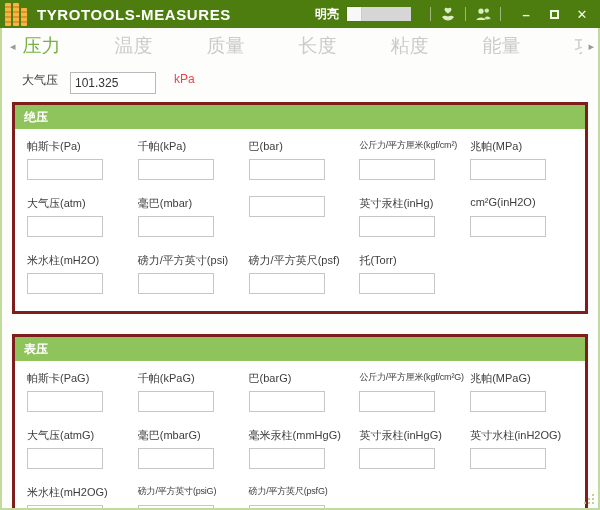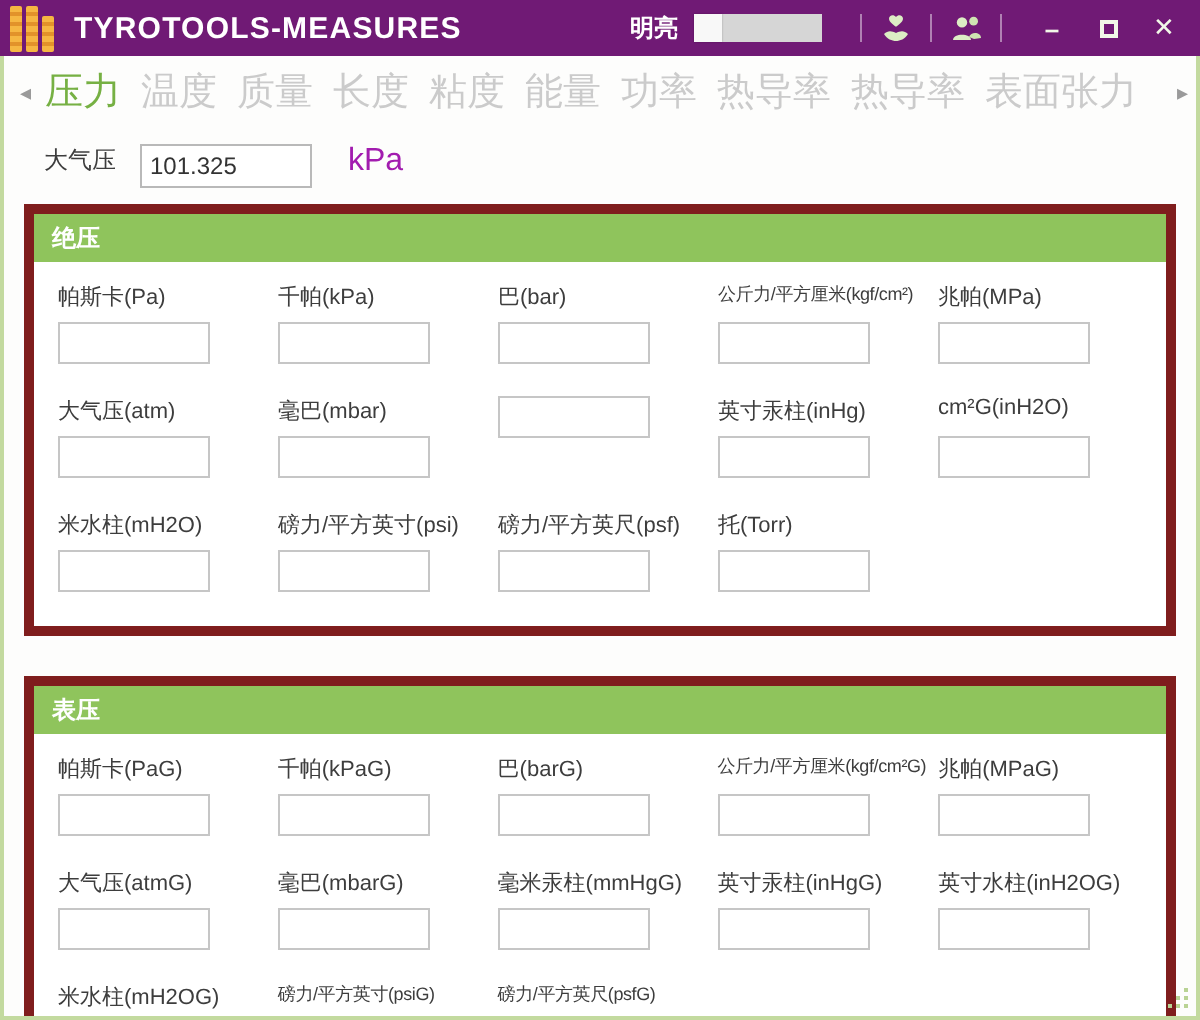--- a/index.html
+++ b/index.html
@@ -1,20 +1,20 @@
 <!DOCTYPE html>
 <html><head>
 <meta charset="utf-8">
 <style>
   * { margin:0; padding:0; box-sizing:border-box; }
   html,body { width:600px; height:510px; font-family:"Liberation Sans","DejaVu Sans",sans-serif; background:#fff; overflow:hidden; }
   .window { position:relative; width:600px; height:510px; background:#fff; }
 
   
-  .titlebar { height:28px; background:#701a75; display:flex; align-items:center; padding:0 8px 0 5px; }
+  .titlebar { height:28px; background:#4d7c0f; display:flex; align-items:center; padding:0 8px 0 5px; }
   .appicon { width:24px; height:24px; display:flex; align-items:flex-end; gap:2px; margin-right:8px; }
   .appicon .bar { width:6px; border-radius:1px;
     background:repeating-linear-gradient(to bottom,#f6b642 0 3px,#e2922a 3px 5px); }
   .appicon .bar.b1 { height:23px; }
   .appicon .bar.b2 { height:23px; }
   .appicon .bar.b3 { height:18px; }
   .apptitle { color:#ffffff; font-size:15px; font-weight:600; letter-spacing:0.6px; }
   .tb-right { margin-left:auto; display:flex; align-items:center; }
   .bright-label { color:#ffffff; font-size:12px; font-weight:bold; margin-right:8px;font-family:Liberation Mono, monospace; }
   .slider { position:relative; width:64px; height:14px; background:#d6d6d6; margin-right:12px; }
@@ -36,23 +36,23 @@
   .tab-arrow.right { position:absolute; right:2px; top:12px; background:#fdfdfc; }
   .tab { font-size:19px; color:#cbcbcb; margin:0 5px; cursor:pointer; flex:0 0 auto; }
   .tab.selected { color:#76b043; }
 
   
   .content { padding:4px 10px 0 10px; }
   .atm-row { display:flex; margin:6px 0 8px 10px; }
   .atm-row .lbl { font-size:12px; color:#3d3d3d; margin-right:12px; }
   .atm-row input { width:86px; height:22px; border:1px solid #b9b9b9; padding:0 4px; font-size:12px; color:#333;
     font-family:"Liberation Sans","DejaVu Sans",sans-serif; outline:none; }
-  .atm-row .unit { font-size:16px; color:#a21caf; margin-left:18px; }
-
-  .section { border:5px solid #7f1d1d; margin-bottom:20px; background:#fff; }
+  .atm-row .unit { font-size:12px; color:#ef4444; margin-left:18px; }
+
+  .section { border:3px solid #7f1d1d; margin-bottom:20px; background:#fff; }
   .sec-header { background:#8fc45c; color:#ffffff; font-size:12px; font-weight:bold; padding:4px 9px 3px 9px; }
   .sec-grid { display:grid; grid-template-columns:repeat(5,1fr); row-gap:13px; column-gap:6px; padding:10px 10px 14px 12px; }
   .cell { min-height:44px; }
   .cell .flabel { display:block; font-size:11px; color:#3d3d3d; white-space:nowrap; margin-bottom:7px; height:13px; overflow:visible; }
   .cell .flabel.small { font-size:9px; letter-spacing:-0.2px; }
   .cell input { width:76px; height:21px; border:1px solid #c6c6c6; padding:0 3px; font-size:12px; color:#333;
     font-family:"Liberation Sans","DejaVu Sans",sans-serif; outline:none; }
   .cell.empty { visibility:hidden; }
 
   .resize-grip { position:absolute; right:3px; bottom:3px; width:12px; height:12px; }
@@ -96,21 +96,21 @@
           <span class="maxbox"></span>
         </span>
       <span class="winbtn">✕</span>
     </div>
   </div>
 
   <div class="bodyframe">
 
     <div class="tabbar">
       <span class="tab-arrow">◂</span>
-      <div id="tabs-host" style="display:flex; overflow:hidden;">
+      <div id="tabs-host" style="display:flex; overflow:hidden;gap:44px;">
           <span class="tab selected">压力</span>
           <span class="tab">温度</span>
           <span class="tab">质量</span>
           <span class="tab">长度</span>
           <span class="tab">粘度</span>
           <span class="tab">能量</span>
           <span class="tab">功率</span>
           <span class="tab">热导率</span>
           <span class="tab">热导率</span>
           <span class="tab">表面张力</span>

